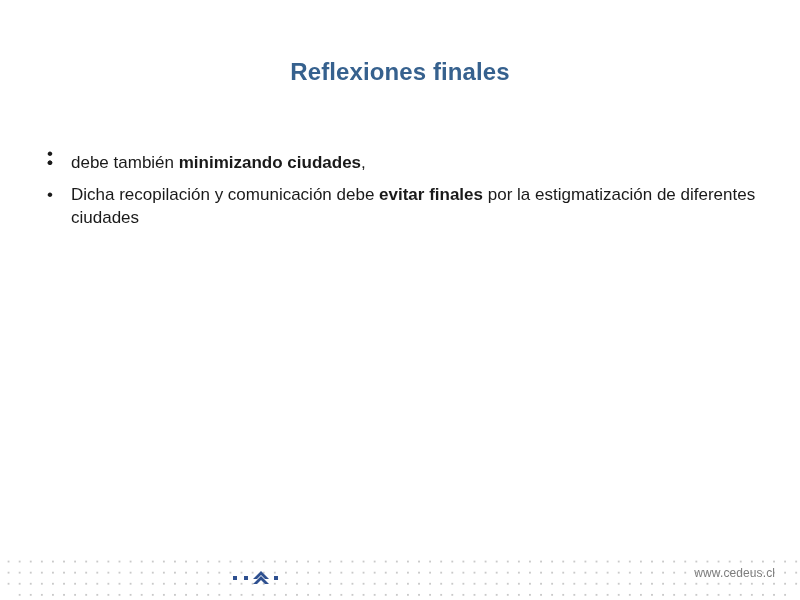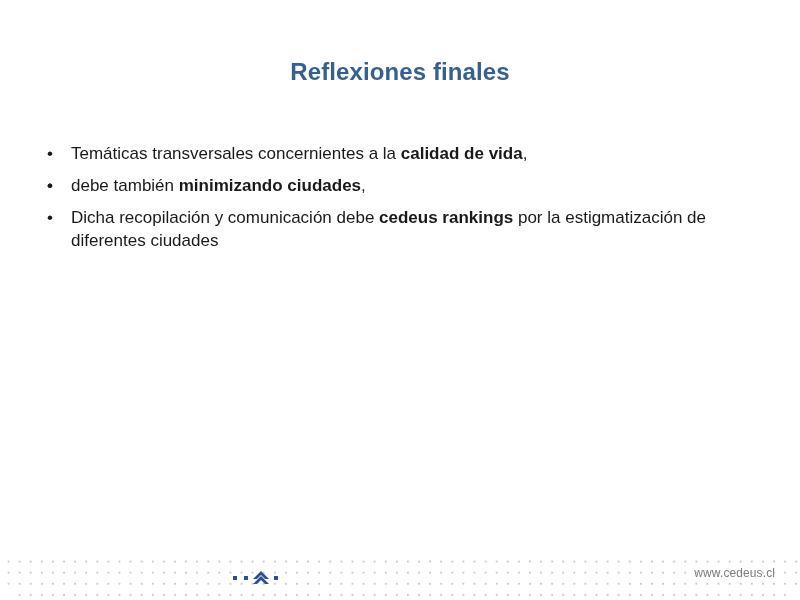--- a/index.html
+++ b/index.html
@@ -113,40 +113,37 @@
 </head>
 <body>
 
 <div class="slide">
 
   <div class="slide-title">Reflexiones finales</div>
 
   <ul class="body-list">
     <li class="bullet-item">
       <span class="bullet-marker">•</span>
-      <span class="bullet-text">
-        <span>Temáticas transversales concernientes a la </span><b>calidad de vida</b><span>,</span>
-      </span>
     </li>
 
     <li class="bullet-item">
       <span class="bullet-marker">•</span>
     </li>
 
     <li class="bullet-item">
       <span class="bullet-marker">•</span>
       <span class="bullet-text">
         <span>debe también </span><b>minimizando ciudades</b><span>,</span>
       </span>
     </li>
 
     <li class="bullet-item">
       <span class="bullet-marker">•</span>
       <span class="bullet-text">
-        <span>Dicha recopilación y comunicación debe </span><b>cedeus rankings</b><span> por la estigmatización de diferentes ciudades</span>
+        <span>Dicha recopilación y comunicación debe </span><b>evitar finales</b><span> por la estigmatización de diferentes ciudades</span>
       </span>
     </li>
   </ul>
 
   <div class="footer">
     <div class="dot-grid"></div>
 
     <div class="footer-logo">
       <svg width="56" height="14" viewBox="0 0 56 14" xmlns="http://www.w3.org/2000/svg">
         <rect x="0" y="5" width="4" height="4" fill="#2e5090"></rect>

